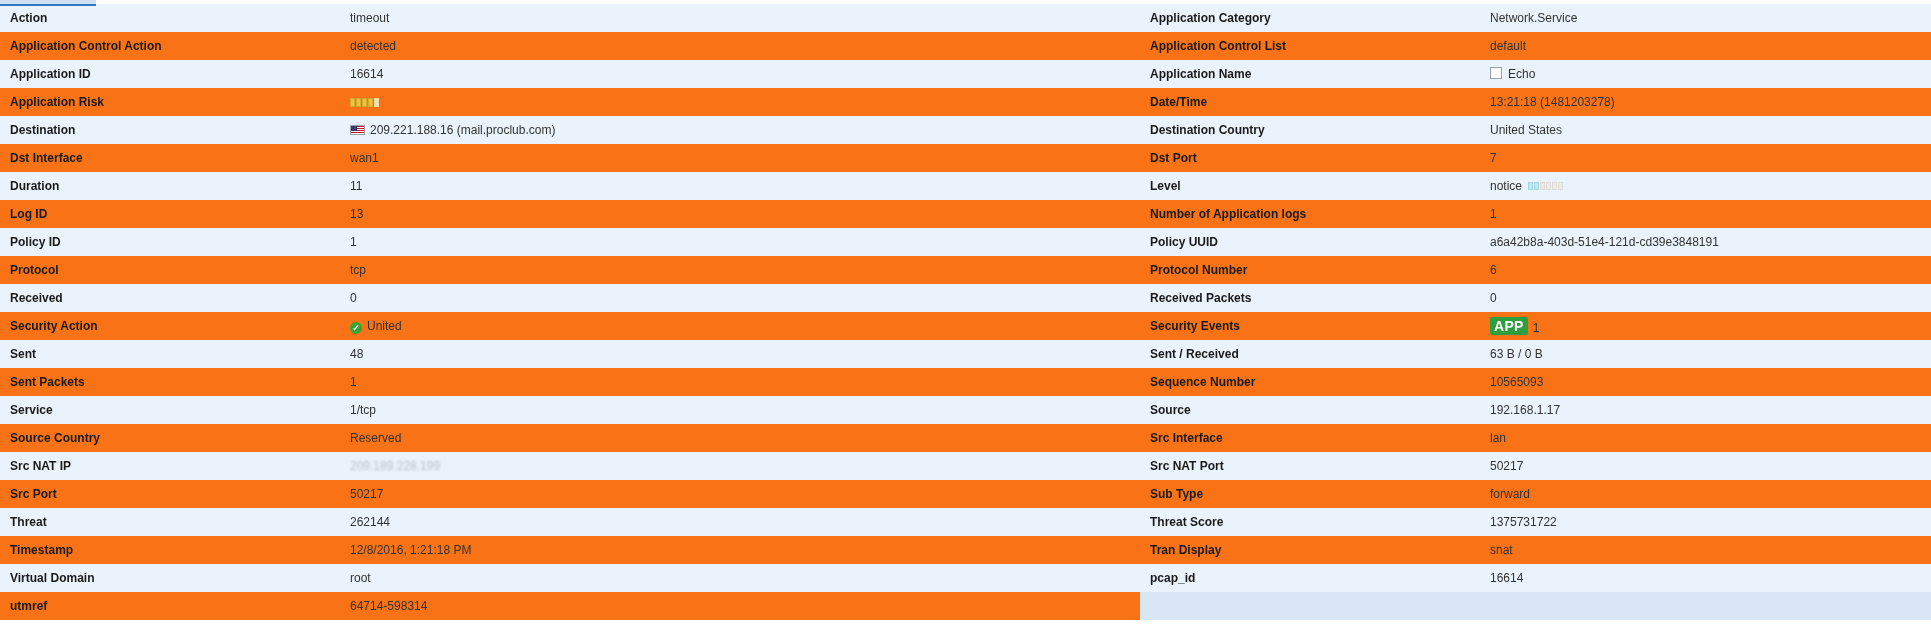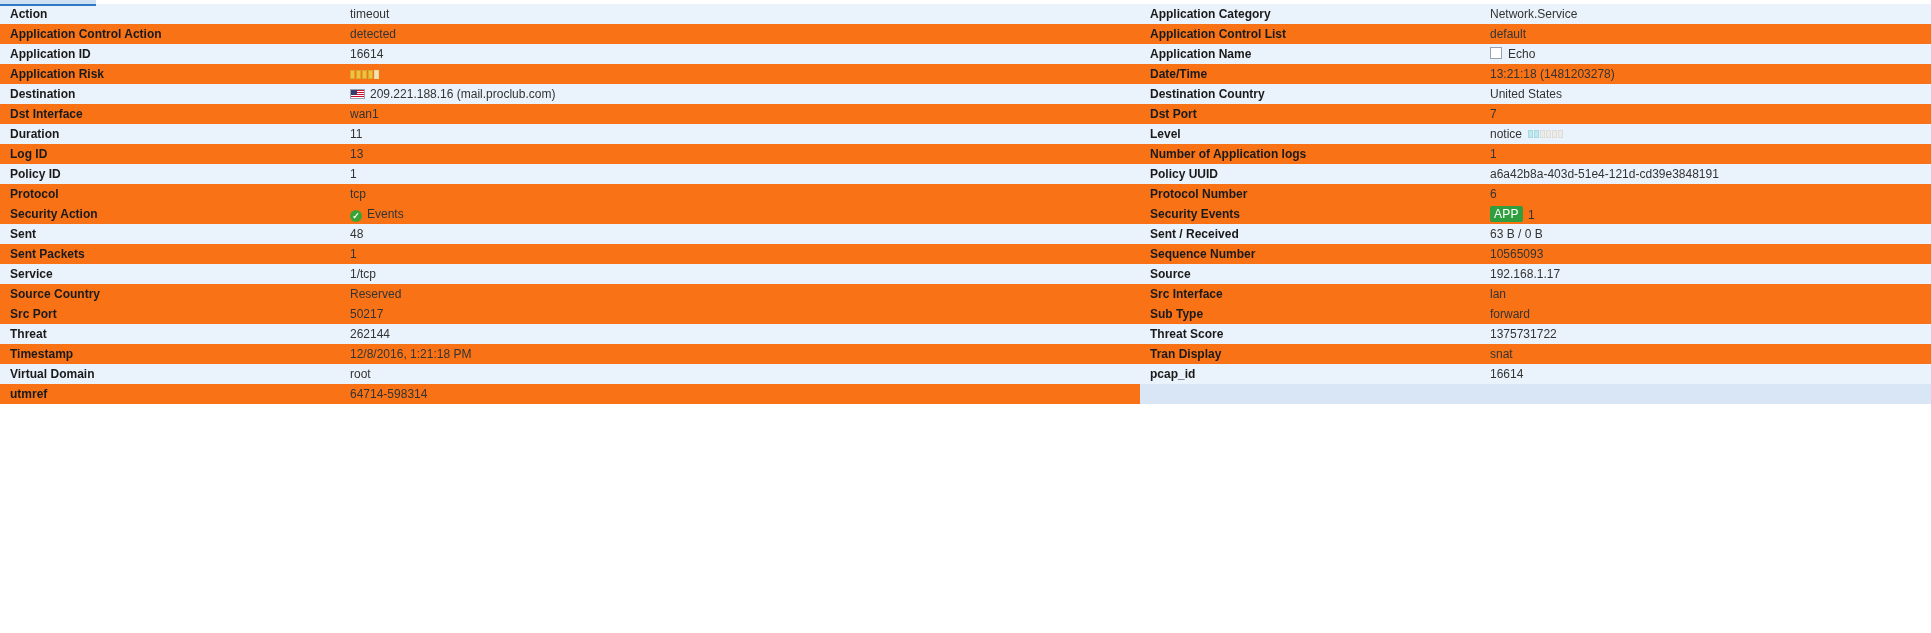--- a/index.html
+++ b/index.html
@@ -14,21 +14,21 @@
     width: 1931px;
     height: 633px;
     overflow: hidden;
   }
   .log-details {
     width: 1931px;
     border-collapse: collapse;
     table-layout: fixed;
   }
   .log-details tr {
-    height: 20px;
+    height: 28px;
   }
   .log-details td {
     padding: 0 10px;
     vertical-align: middle;
     white-space: nowrap;
     overflow: hidden;
     text-overflow: ellipsis;
     border: none;
   }
   .row-odd td { background: #eaf2fb; }
@@ -139,22 +139,22 @@
     line-height: 12px;
     text-align: center;
     vertical-align: -2px;
     margin-right: 5px;
     font-weight: bold;
   }
   .badge-app {
     display: inline-block;
     background: #2e9e3e;
     color: #ffffff;
-    font-size: 12px;
-    font-weight: normal;
+    font-size: 14px;
+    font-weight: bold;
     padding: 1px 4px;
     border-radius: 2px;
     vertical-align: 1px;
     margin-right: 5px;
     letter-spacing: 0.3px;
   }
   .masked {
     display: inline-block;
     color: #b9bfc6;
     filter: blur(1.1px);
@@ -230,23 +230,29 @@
         <td><span class="v inline-val">1</span></td>
         <td class="k">Policy UUID</td>
         <td><span class="v inline-val">a6a42b8a-403d-51e4-121d-cd39e3848191</span></td>
       </tr>
       <tr class="row-even">
         <td class="k">Protocol</td>
         <td><span class="v inline-val">tcp</span></td>
         <td class="k">Protocol Number</td>
         <td><span class="v inline-val">6</span></td>
       </tr>
+      <tr class="row-odd">
+        <td class="k">Received</td>
+        <td><span class="v inline-val">0</span></td>
+        <td class="k">Received Packets</td>
+        <td><span class="v inline-val">0</span></td>
+      </tr>
       <tr class="row-even">
         <td class="k">Security Action</td>
-        <td><span class="check-ok">✓</span><span class="v inline-val">Events</span></td>
+        <td><span class="check-ok">✓</span><span class="v inline-val">United</span></td>
         <td class="k">Security Events</td>
         <td><span class="badge-app">APP</span><span class="v inline-val">1</span></td>
       </tr>
       <tr class="row-odd">
         <td class="k">Sent</td>
         <td><span class="v inline-val">48</span></td>
         <td class="k">Sent / Received</td>
         <td><span class="v inline-val">63 B / 0 B</span></td>
       </tr>
       <tr class="row-even">
@@ -260,20 +266,26 @@
         <td><span class="v inline-val">1/tcp</span></td>
         <td class="k">Source</td>
         <td><span class="v inline-val">192.168.1.17</span></td>
       </tr>
       <tr class="row-even">
         <td class="k">Source Country</td>
         <td><span class="v inline-val">Reserved</span></td>
         <td class="k">Src Interface</td>
         <td><span class="v inline-val">lan</span></td>
       </tr>
+      <tr class="row-odd">
+        <td class="k">Src NAT IP</td>
+        <td><span class="masked">209.189.228.199</span></td>
+        <td class="k">Src NAT Port</td>
+        <td><span class="v inline-val">50217</span></td>
+      </tr>
       <tr class="row-even">
         <td class="k">Src Port</td>
         <td><span class="v inline-val">50217</span></td>
         <td class="k">Sub Type</td>
         <td><span class="v inline-val">forward</span></td>
       </tr>
       <tr class="row-odd">
         <td class="k">Threat</td>
         <td><span class="v inline-val">262144</span></td>
         <td class="k">Threat Score</td>

